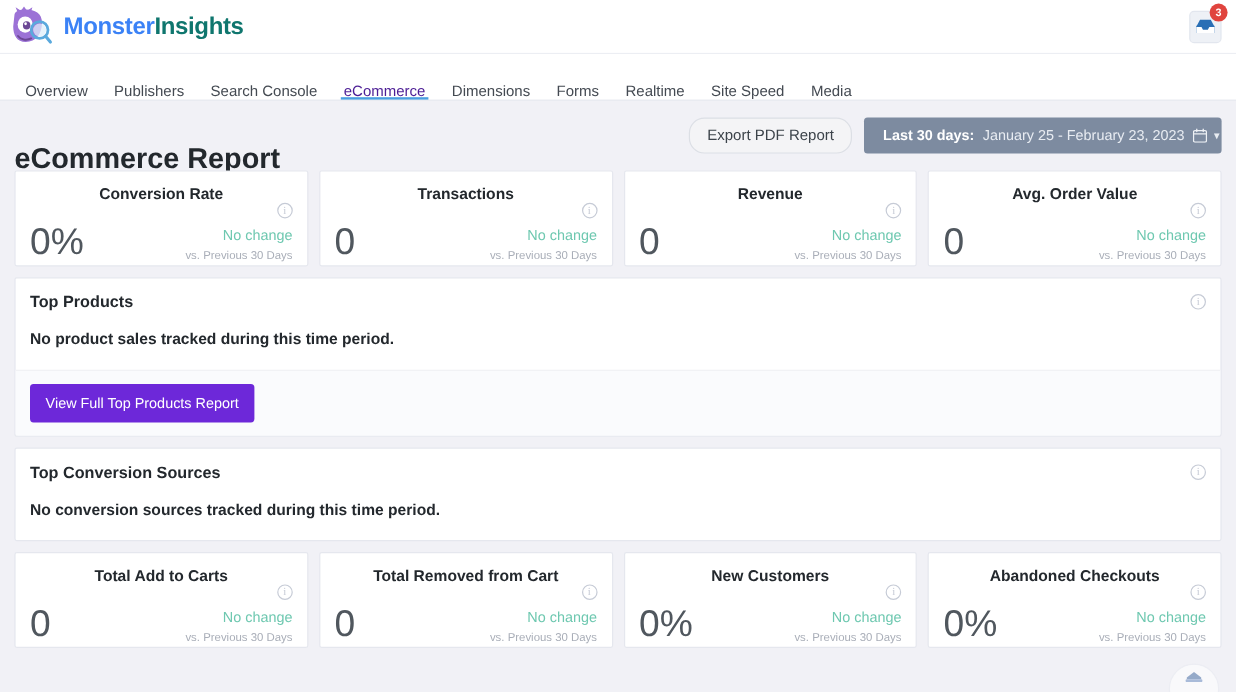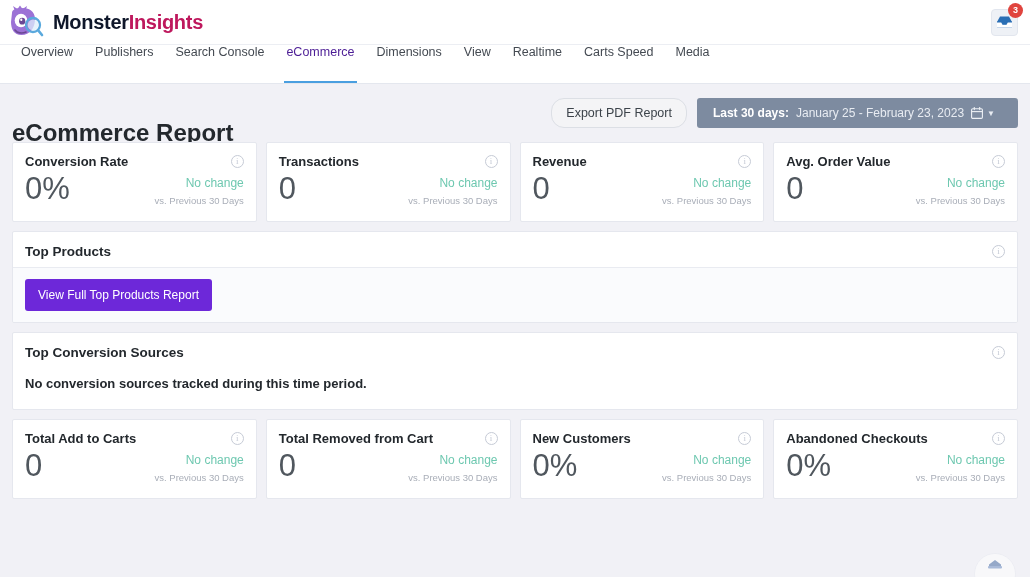--- a/index.html
+++ b/index.html
@@ -14,22 +14,22 @@
   
   .header {
     height: 44px; background: #ffffff;
     display: flex; align-items: center;
     padding: 0 12px 0 8px;
     position: relative;
   }
   .logo-wrap { display: flex; align-items: center; gap: 9px; }
   .monster-logo { width: 36px; height: 34px; flex: 0 0 36px; }
   .brand { font-size: 20px; font-weight: bold; letter-spacing: -0.3px; white-space: nowrap; }
-  .brand .b1 { color: #0f172a; }
-  .brand .b2 { color: #be185d; }
+  .brand .b1 { color: #3b82f6; }
+  .brand .b2 { color: #0f766e; }
   .header-right { margin-left: auto; display: flex; align-items: center; }
   .inbox-btn {
     width: 27px; height: 27px; border-radius: 4px;
     background: #eef1f6; border: 1px solid #e2e6ee;
     display: flex; align-items: center; justify-content: center;
     position: relative; cursor: pointer;
   }
   .badge {
     position: absolute; top: -7px; right: -6px;
     min-width: 15px; height: 15px; border-radius: 50%;
@@ -41,21 +41,21 @@
 
   
   .nav {
     height: 40px; background: #fff;
     border-top: 1px solid #eceef3;
     border-bottom: 1px solid #e4e7ee;
     display: flex; align-items: stretch;
     padding: 0 10px;
   }
   .nav-item {
-    display: flex; align-items: flex-start;
+    display: flex; align-items: flex-end;
     padding: 0 11px; font-size: 12.5px; color: #444a52;
     cursor: pointer; position: relative; white-space: nowrap;
   }
   .nav-item.active { color: #4c1d95; }
   .nav-item.active::after {
     content: ""; position: absolute; left: 9px; right: 9px; bottom: 0;
     height: 2.5px; background: #4a9fe0;
   }
 
   
@@ -66,36 +66,36 @@
   .page-title { font-size: 24px; font-weight: bold; color: #23282d; margin-top: 40px; }
   .title-actions { margin-left: auto; display: flex; align-items: center; gap: 10px; }
   .arrow-anno { position: absolute; left: 528px; top: 110px; width: 72px; height: 24px; }
   .btn-export {
     background: #f4f4f6; border: 1px solid #dcdfe5; border-radius: 13px;
     font-size: 12.5px; color: #3c434a; padding: 7px 14px; cursor: pointer;
     font-family: "Liberation Sans", sans-serif;
   }
   .btn-date {
     background: #7d8ba0; border: none; border-radius: 3px;
-    color: #ffffff; font-size: 12px; padding: 8px 23px 8px 16px;
+    color: #ffffff; font-size: 12px; padding: 8px 0 8px 16px;
     display: flex; align-items: center; gap: 7px; cursor: pointer;
     min-width: 283px; font-family: "Liberation Sans", sans-serif;
   }
   .btn-date .dr-label { font-weight: bold; }
   .btn-date .dr-range { color: #e8ecf2; font-weight: normal; }
   .btn-date .dr-icons { margin-left: auto; display: flex; align-items: center; gap: 4px; }
   .caret { font-size: 8px; color: #e8ecf2; }
 
   
   .stat-row { display: flex; gap: 9px; padding: 0 12px; }
   .stat-card {
     flex: 1; background: #fff; border: 1px solid #e5e7ee; border-radius: 2px;
     padding: 11px 12px 10px 12px; height: 80px; position: relative;
   }
-  .stat-head { display: flex; align-items: center; }
+  .stat-head { display: flex; align-items: center; flex-direction: column; }
   .stat-title { font-size: 13px; font-weight: bold; color: #23282d; }
   .info-icon {
     margin-left: auto; width: 13px; height: 13px; border-radius: 50%;
     border: 1px solid #c6cbd6; color: #c6cbd6;
     font-size: 9px; line-height: 11px; text-align: center;
     font-family: "Liberation Serif", serif; cursor: pointer; user-select: none;
   }
   .stat-body { display: flex; align-items: flex-end; margin-top: 4px; }
   .stat-value { font-size: 31px; color: #50575e; font-weight: 300; line-height: 1.05; }
   .stat-change { margin-left: auto; text-align: right; }
@@ -176,27 +176,27 @@
     <div class="nav-item">
         <span>Search Console</span>
       </div>
     <div class="nav-item active">
         <span>eCommerce</span>
       </div>
     <div class="nav-item">
         <span>Dimensions</span>
       </div>
     <div class="nav-item">
-        <span>View</span>
+        <span>Forms</span>
       </div>
     <div class="nav-item">
         <span>Realtime</span>
       </div>
     <div class="nav-item">
-        <span>Carts Speed</span>
+        <span>Site Speed</span>
       </div>
     <div class="nav-item">
         <span>Media</span>
       </div>
   </div>
 
   <div class="title-row">
     <div class="page-title">eCommerce Report</div>
     <svg class="arrow-anno" viewBox="0 0 72 24">
       <path d="M1 8 C20 9.5 42 12 60 14" stroke="#2459c9" stroke-width="2.2" fill="none" stroke-linecap="round"></path>
@@ -274,20 +274,23 @@
         </span>
       </div>
     </div>
   </div>
 
   <div class="panel">
     <div class="panel-head">
       <span class="panel-title">Top Products</span>
       <span class="info-icon">i</span>
     </div>
+    <div class="panel-body">
+      <div class="panel-empty">No product sales tracked during this time period.</div>
+    </div>
     <div class="panel-foot">
       <button class="btn-primary">View Full Top Products Report</button>
     </div>
   </div>
 
   <div class="panel">
     <div class="panel-head">
       <span class="panel-title">Top Conversion Sources</span>
       <span class="info-icon">i</span>
     </div>

